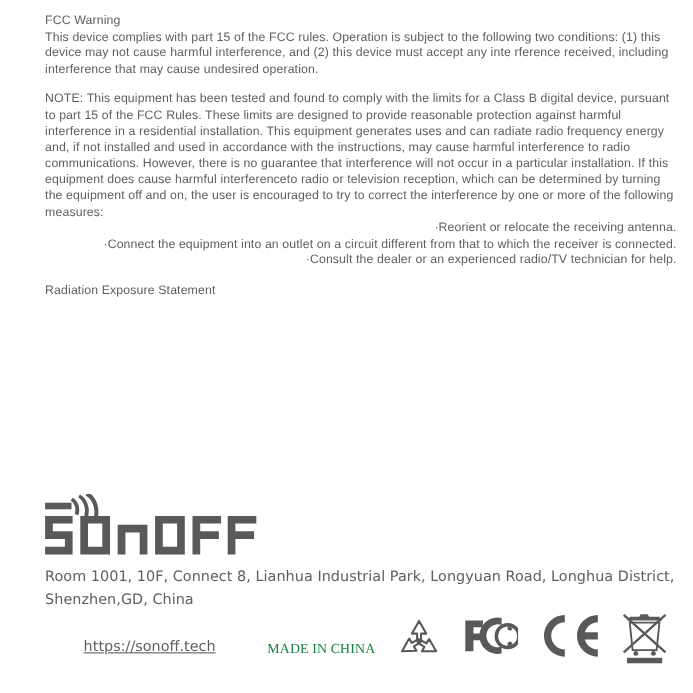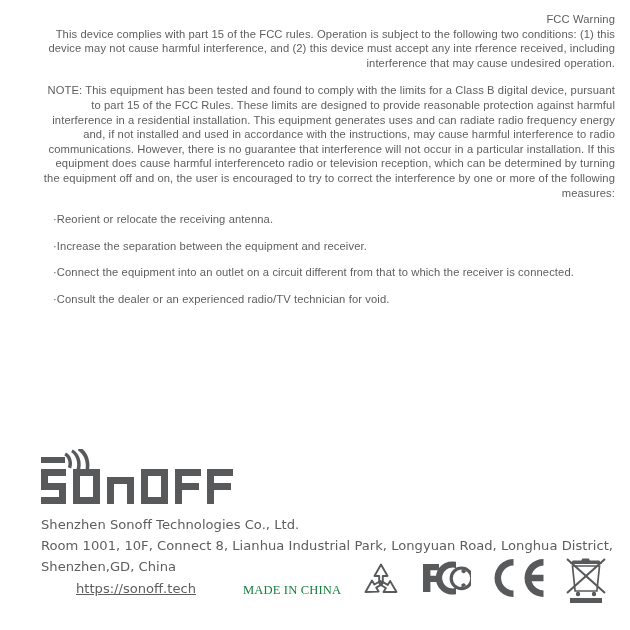--- a/index.html
+++ b/index.html
@@ -30,26 +30,26 @@
     left: 41px;
     top: 12px;
     width: 574px;
     font-size: 11.2px;
     line-height: 14.6px;
     color: #5d5e60;
     letter-spacing: 0.01em;
   }
   .reg-para {
     margin: 0 0 13px 0;
-    text-align: right;
+    text-align: left;
   }
   .reg-para.tight { margin-bottom: 0; }
   .reg-line { margin: 0; }
   .bullet-list { margin: 0; padding: 0; list-style: none; }
-  .bullet-list li { margin: 12px; padding: 0; }
+  .bullet-list li { margin: 0; padding: 0; text-align: right; }
   .spacer-para { height: 13px; }
 
   
   .logo-wrap {
     position: absolute;
     left: 40px;
     top: 449px;
     width: 220px;
     height: 62px;
   }
@@ -128,28 +128,28 @@
       <p class="reg-line">This device complies with part 15 of the FCC rules. Operation is subject to the following two conditions: (1) this device may not cause harmful interference, and (2) this device must accept any inte rference received, including interference that may cause undesired operation.</p>
     </div>
 
     <div class="spacer-para"></div>
 
 
     <p class="reg-para tight">NOTE: This equipment has been tested and found to comply with the limits for a Class B digital device, pursuant to part 15 of the FCC Rules. These limits are designed to provide reasonable protection against harmful interference in a residential installation. This equipment generates uses and can radiate radio frequency energy and, if not installed and used in accordance with the instructions, may cause harmful interference to radio communications. However, there is no guarantee that interference will not occur in a particular installation. If this equipment does cause harmful interferenceto radio or television reception, which can be determined by turning the equipment off and on, the user is encouraged to try to correct the interference by one or more of the following measures:</p>
 
     <ul class="bullet-list">
       <li>·Reorient or relocate the receiving antenna.</li>
-      <li>·Increase the separation between the equipment and receiver.</li>
       <li>·Connect the equipment into an outlet on a circuit different from that to which the receiver is connected.</li>
-      <li>·Consult the dealer or an experienced radio/TV technician for void.</li>
+      <li>·Consult the dealer or an experienced radio/TV technician for help.</li>
     </ul>
 
     <div class="spacer-para"></div>
 
     <div class="reg-para tight">
+      <p class="reg-line">Radiation Exposure Statement</p>
     </div>
 
   </div>
 
   <div class="logo-wrap">
     <svg class="logo-svg" width="220" height="62" viewBox="0 0 220 62" xmlns="http://www.w3.org/2000/svg">
       <g fill="#58595b">
 
         <g>
           <rect x="1" y="8" width="24" height="6"></rect>
@@ -167,21 +167,20 @@
         <path d="M101 20 h27 v35 h-27 Z M108 27 v21 h13 V27 Z"></path>
 
         <path d="M135 20 h26 v7 h-19 v7 h17 v7 h-17 v14 h-7 Z"></path>
 
         <path d="M167 20 h26 v7 h-19 v7 h17 v7 h-17 v14 h-7 Z"></path>
       </g>
     </svg>
   </div>
 
   <div class="addr-block">
-    <p class="addr-line">Shenzhen Sonoff Technologies Co., Ltd.</p>
     <p class="addr-line">Room 1001, 10F, Connect 8, Lianhua Industrial Park, Longyuan Road, Longhua District,</p>
     <p class="addr-line">Shenzhen,GD, China</p>
   </div>
 
   <div class="footer-row">
     <a class="url-text" href="#">https://sonoff.tech</a>
     <span class="made-text">MADE IN CHINA</span>
   </div>
 
   <div class="cert-row">

